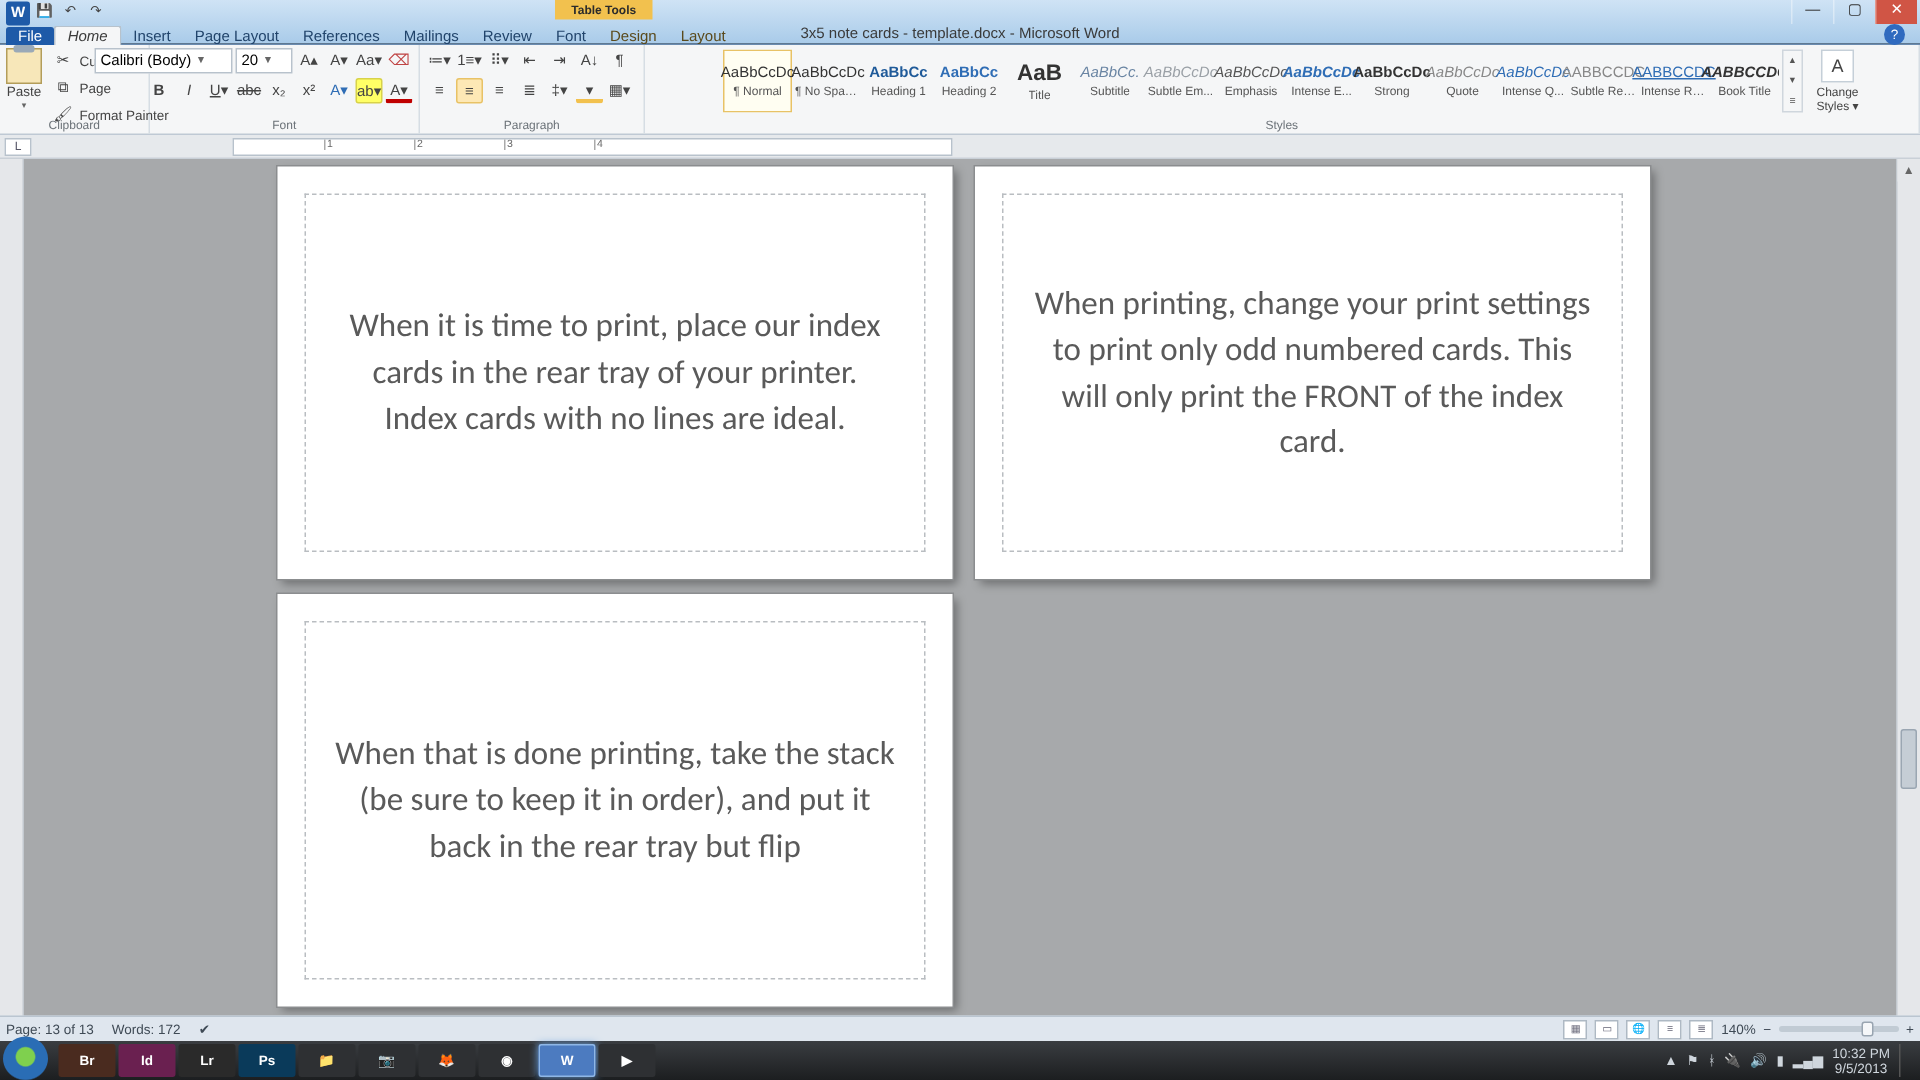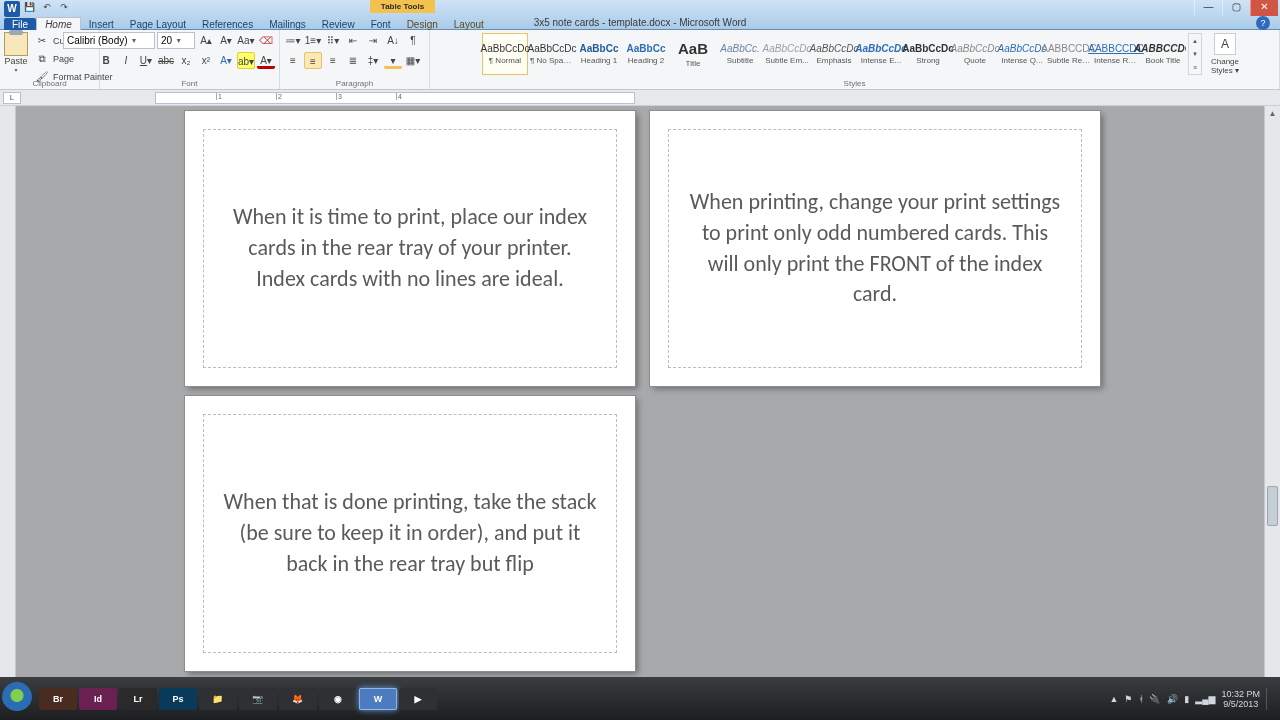--- a/index.html
+++ b/index.html
@@ -84,21 +84,21 @@
 .card-text{ font-family: Calibri, "Segoe UI", sans-serif; font-size:22px; color:#5a5a5a; text-align:center; line-height:1.4; }
 
 
 .status{ position:absolute; left:0; right:0; bottom:26px; height:17px; background:#dfe6ee; border-top:1px solid #bac5d0; display:flex; align-items:center; font-size:9px; color:#3f4a55; padding:0 4px; gap:12px;}
 .status .right{ margin-left:auto; display:flex; align-items:center; gap:5px;}
 .viewbtn{ width:16px; height:13px; border:1px solid #aeb9c4; background:#fff; font-size:7px; text-align:center; line-height:11px; color:#667;}
 .zoom-track{ width:80px; height:4px; background:#c1cbd4; position:relative; border-radius:2px;}
 .zoom-track .knob{ position:absolute; left:55px; top:-3px; width:8px; height:10px; background:#f5f7f9; border:1px solid #99a5b1; border-radius:2px;}
 
 
-.taskbar{ position:absolute; left:0; right:0; bottom:0; height:43px; background:linear-gradient(#3a3d41,#1c1e20); display:flex; align-items:center; padding:0 2px; gap:3px;}
+.taskbar{ position:absolute; left:0; right:0; bottom:0; height:26px; background:linear-gradient(#3a3d41,#1c1e20); display:flex; align-items:center; padding:0 2px; gap:3px;}
 .start{ width:30px; height:30px; border-radius:50%; background:radial-gradient(circle at 50% 45%,#7fd04e 0 6px,#2a6db5 7px 15px,transparent 16px); margin-top:-3px; margin-right:4px;}
 .tb-app{ width:38px; height:22px; border-radius:2px; display:flex; align-items:center; justify-content:center; font-size:9px; font-weight:bold; color:#fff;}
 .tray{ margin-left:auto; display:flex; align-items:center; gap:6px; color:#cfd6dd; font-size:9px; padding-right:6px;}
 .tray .clock{ text-align:center; line-height:10px; font-size:9px;}
 </style>
 </head>
 <body>
 
 <div class="titlebar">
   <div class="qat">

